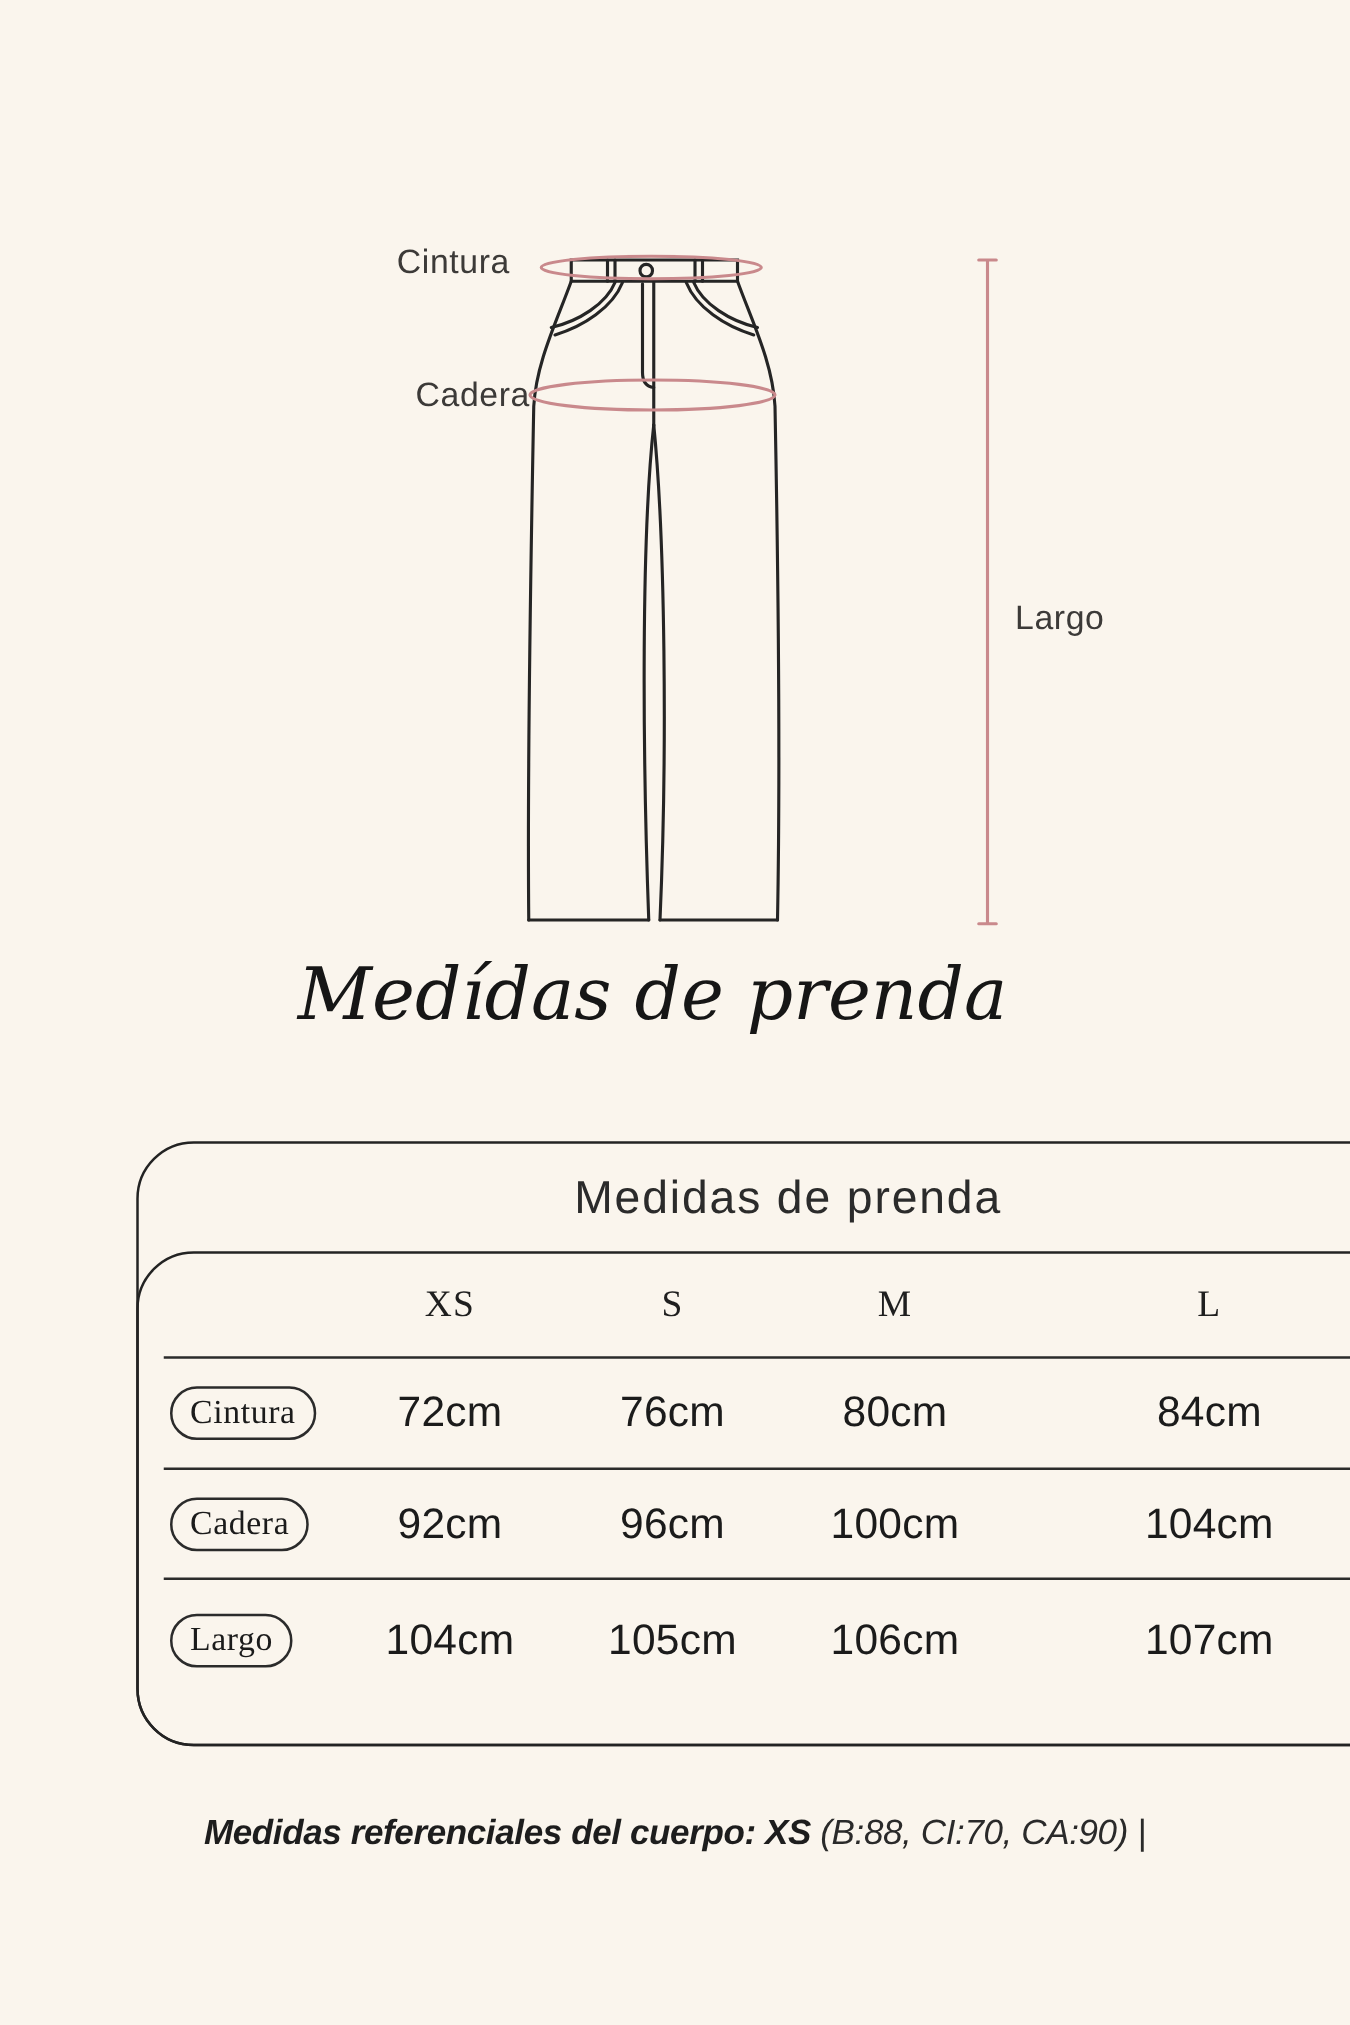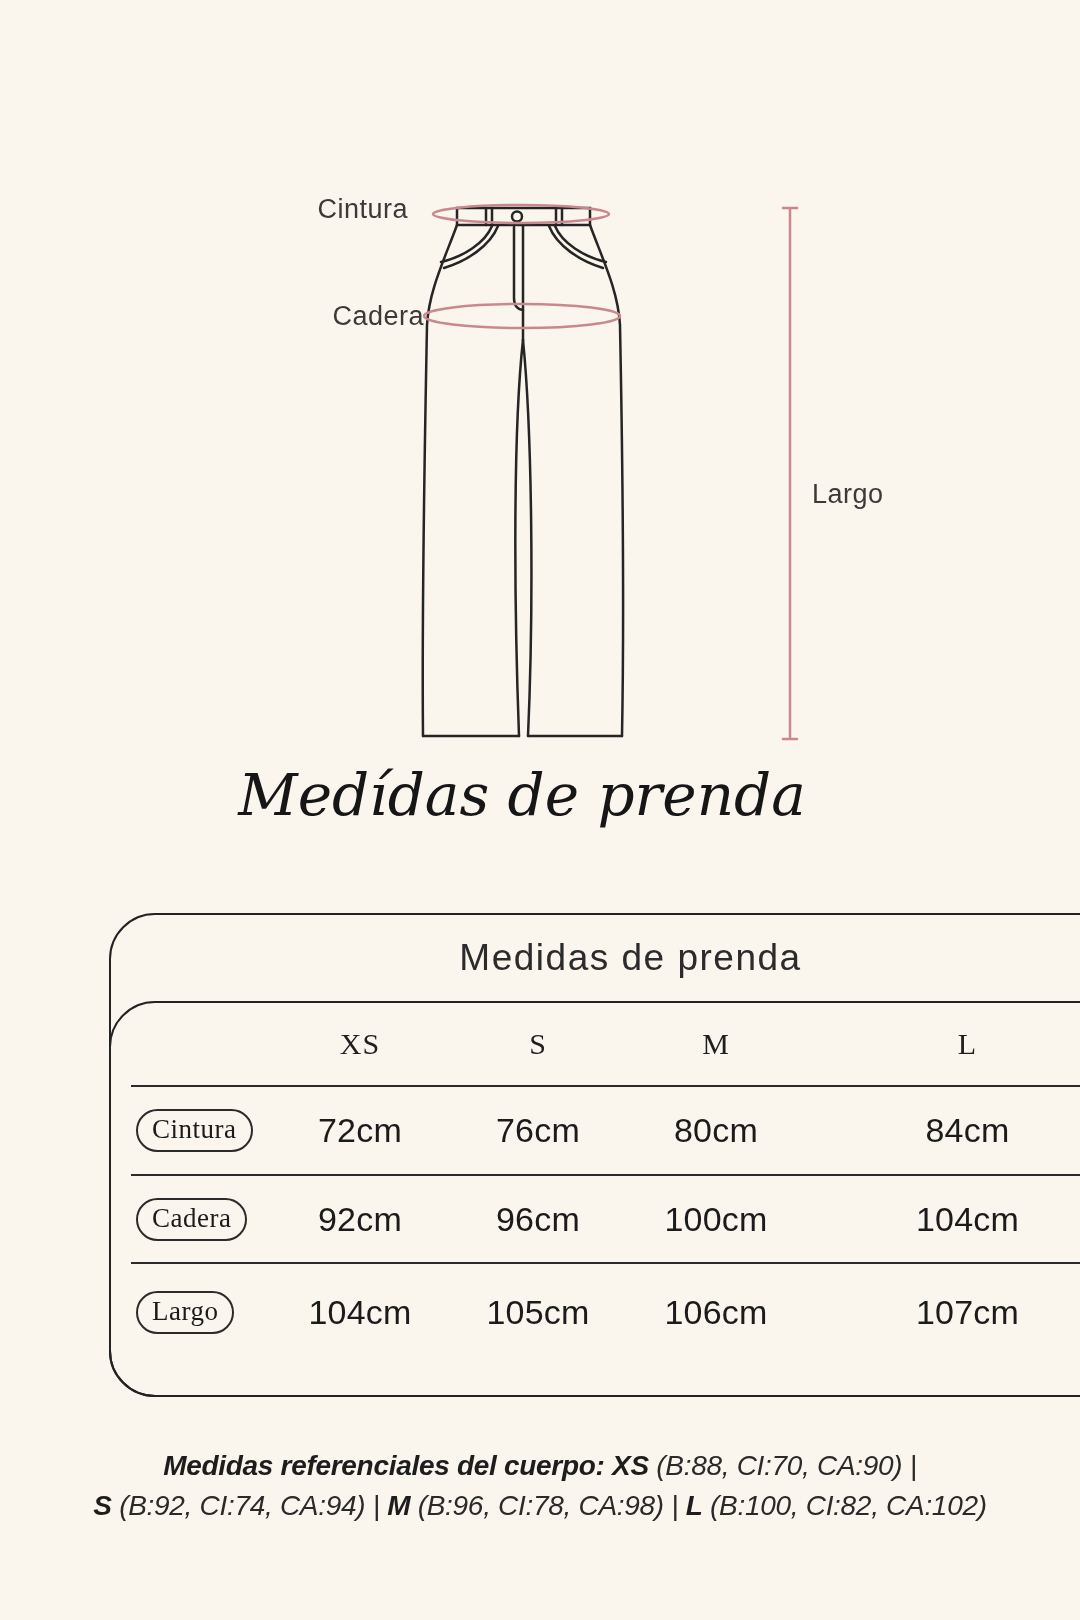--- a/index.html
+++ b/index.html
@@ -152,17 +152,15 @@
         <div class="cell-val">105cm</div>
         <div class="cell-val">106cm</div>
         <div class="cell-val">107cm</div>
       </div>
     </div>
   </div>
 
   <div class="footer">
     <div><span class="fb">Medidas referenciales del cuerpo: XS</span><span class="fl"> (B:88, CI:70, CA:90) </span><span class="fl">|</span>
     </div>
-    <div><span class="fb">S</span><span class="fl"> (B:92, CI:74, CA:94) </span><span class="fl">| </span><span class="fb">M</span><span class="fl"> (B:96, CI:78, CA:98) </span><span class="fl">| </span><span class="fb">L</span><span class="fl"> (B:100, CI:82, CA:102)</span>
-    </div>
   </div>
 
 </div>
 
 </body></html>

